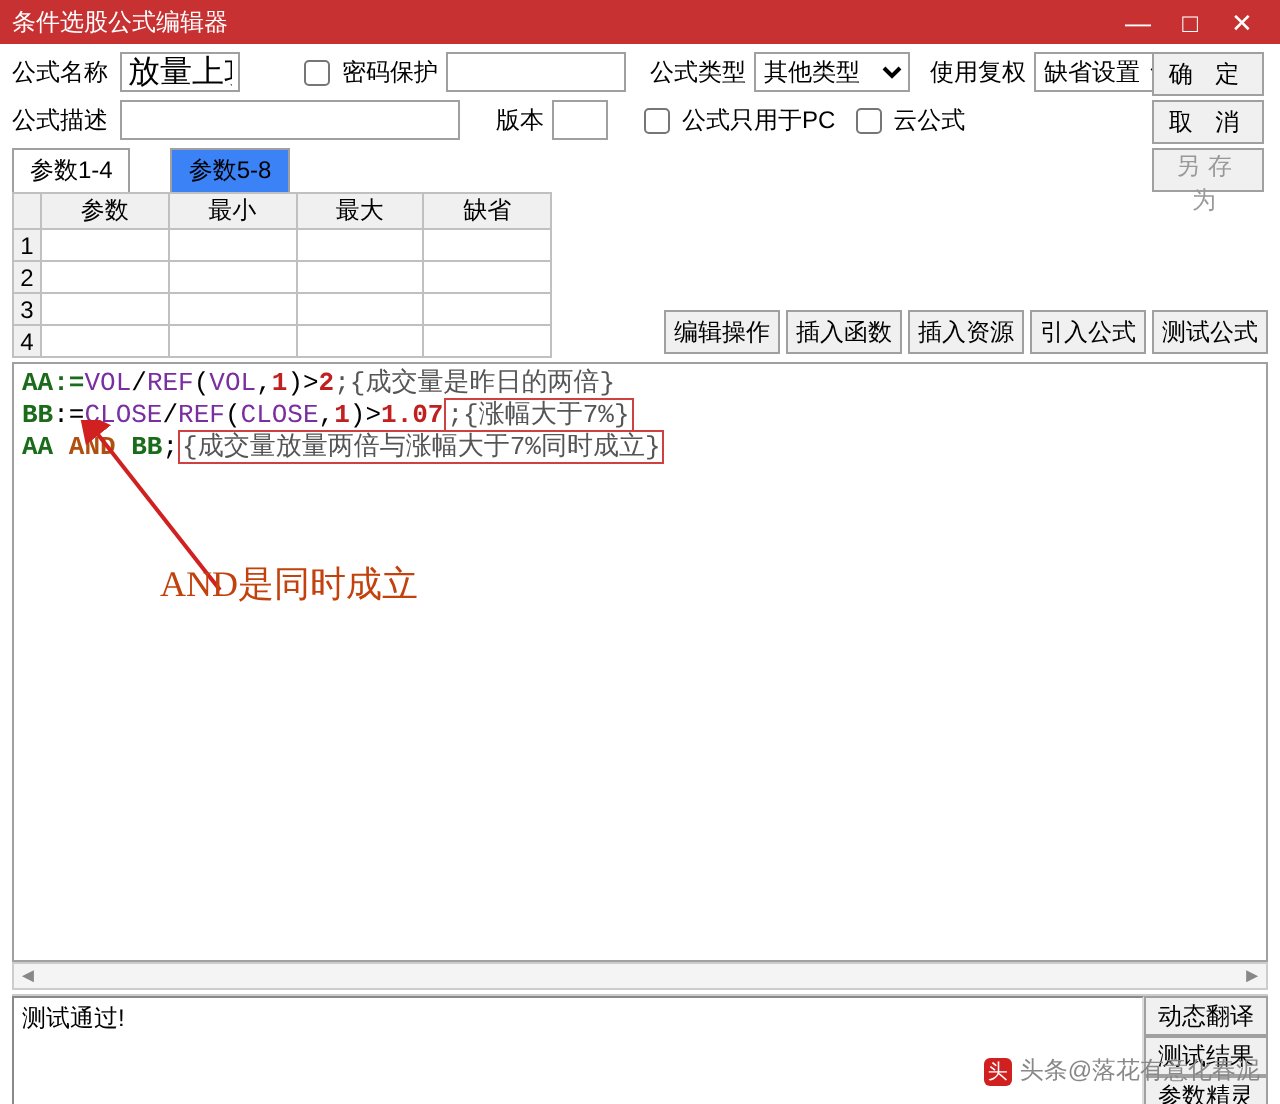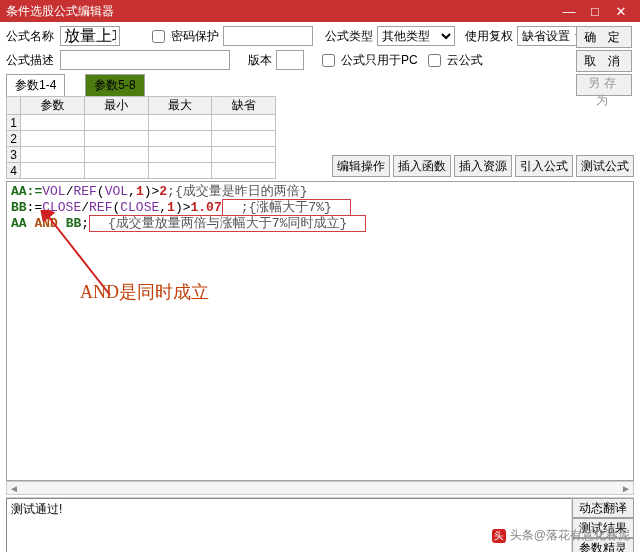--- a/index.html
+++ b/index.html
@@ -11,36 +11,36 @@
   .row { display: flex; align-items: center; margin-bottom: 4px; gap: 4px; }
   .lbl { width: 50px; text-align: left; }
   .txt { border: 1px solid #a0a0a0; height: 20px; padding: 1px 3px; background: #fff; font-size: 16px; }
   .chk { margin-left: 4px; margin-right: 2px; }
   .sel { border: 1px solid #a0a0a0; height: 20px; font-size: 12px; background: #fff; }
   .btn { border: 1px solid #a0a0a0; background: #f0f0f0; height: 22px; min-width: 54px; font-size: 12px; cursor: pointer; padding: 0 4px; }
   .btn:disabled { color: #999; }
   .rightcol { position: absolute; right: 8px; top: 26px; display: flex; flex-direction: column; gap: 2px; }
   .rightcol .btn { width: 56px; letter-spacing: 4px; }
   .tabs { display: flex; margin-top: 4px; gap: 21px; }
-  .tab { border: 1px solid #a0a0a0; border-bottom: none; padding: 2px 8px; background: #4d7c0f; font-size: 12px; cursor: pointer; margin-right: -1px; }
+  .tab { border: 1px solid #a0a0a0; border-bottom: none; padding: 2px 8px; background: #3b82f6; font-size: 12px; cursor: pointer; margin-right: -1px; }
   .tab.active { background: #fff; position: relative; z-index: 2; }
   .param-table { border: 1px solid #a0a0a0; border-collapse: collapse; width: 270px; padding-left: 44px; }
   .param-table th, .param-table td { border: 1px solid #c0c0c0; font-size: 12px; font-weight: normal; text-align: center; height: 16px; }
   .param-table th { background: #f0f0f0; }
   .param-table .rowhead { width: 14px; background: #f0f0f0; }
   .toolbar-row { display: flex; gap: 3px; justify-content: flex-end; margin-top: -24px; margin-bottom: 4px; }
   .toolbar-row .btn { min-width: 56px; }
   .editor { border: 1px solid #a0a0a0; height: 300px; background: #fff; font-family: Consolas, "Courier New", monospace; font-size: 13px; padding: 2px 4px; line-height: 16px; position: relative; overflow: hidden; }
   .code-line { white-space: pre; }
   .kw-var { color: #1a6b1a; font-weight: bold; }
   .kw-func { color: #7a2fa0; }
   .kw-num { color: #c02020; font-weight: bold; }
   .kw-op { color: #b05010; font-weight: bold; }
   .kw-cmt { color: #555; }
-  .boxed { border: 1px solid #d04040; padding: 0 18px; }
+  .boxed { border: 1px solid #d04040; padding: 0 1px; }
   .annot-arrow { position: absolute; left: 40px; top: 210px; pointer-events: none; }
   .annot-text { position: absolute; left: 80px; top: 280px; color: #c2410c; font-size: 18px; font-family: "Microsoft YaHei"; }
   .bottom-area { display: flex; border-top: 1px solid #ccc; margin-top: 2px; }
   .status { flex: 1; border: 1px inset #ddd; height: 78px; padding: 2px 4px; font-size: 12px; }
   .side-btns { display: flex; flex-direction: column; gap: 0; }
   .side-btns .btn { width: 62px; height: 20px; }
   .scroll-h { border: 1px solid #ccc; height: 14px; background: #f4f4f4; display:flex; align-items:center; justify-content:space-between; padding:0 2px; color:#888; font-size:10px;}
   .watermark { position: absolute; right: 10px; bottom: 8px; font-size: 12px; color: #888; display: flex; align-items: center; gap: 4px; }
   .watermark .logo { width: 14px; height: 14px; background: #d02020; border-radius: 3px; color: #fff; display: flex; align-items: center; justify-content: center; font-size: 10px; }
 </style>

